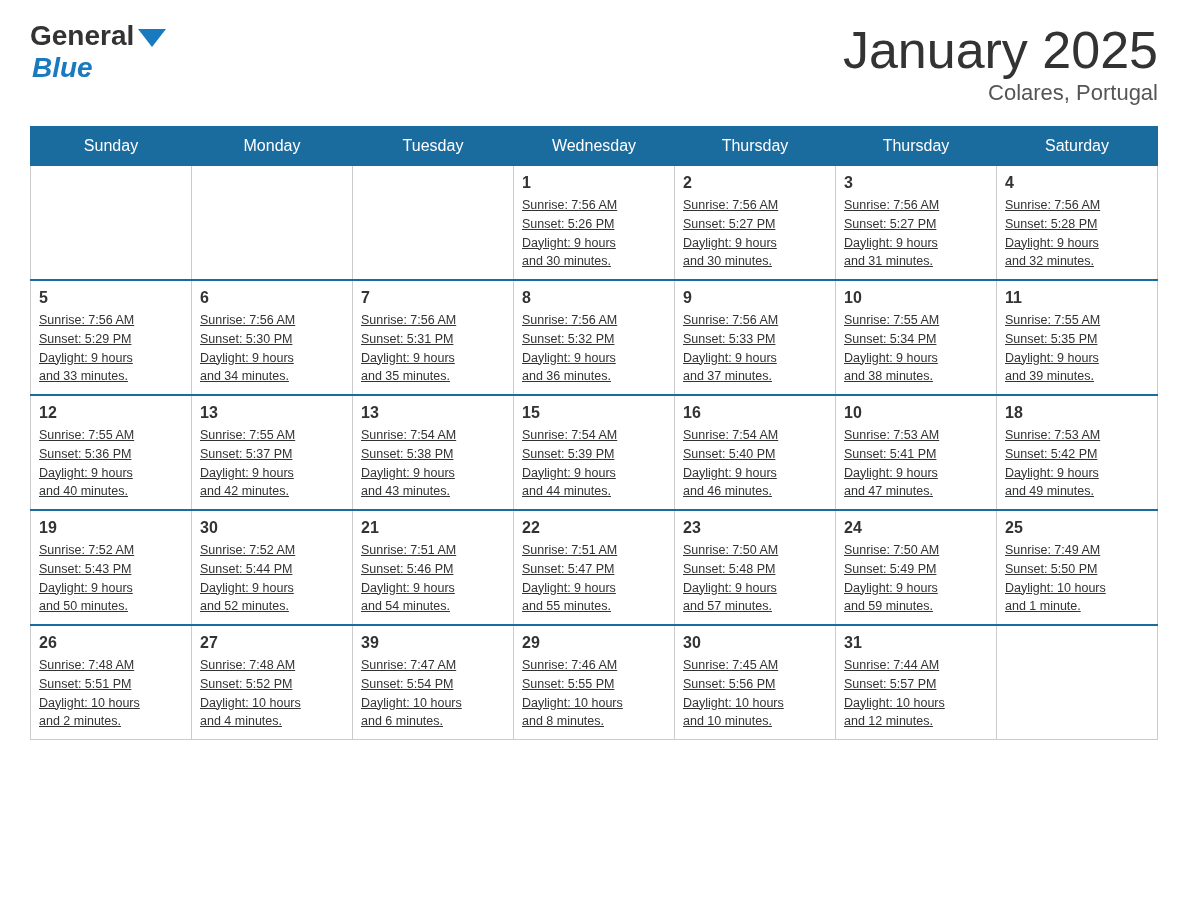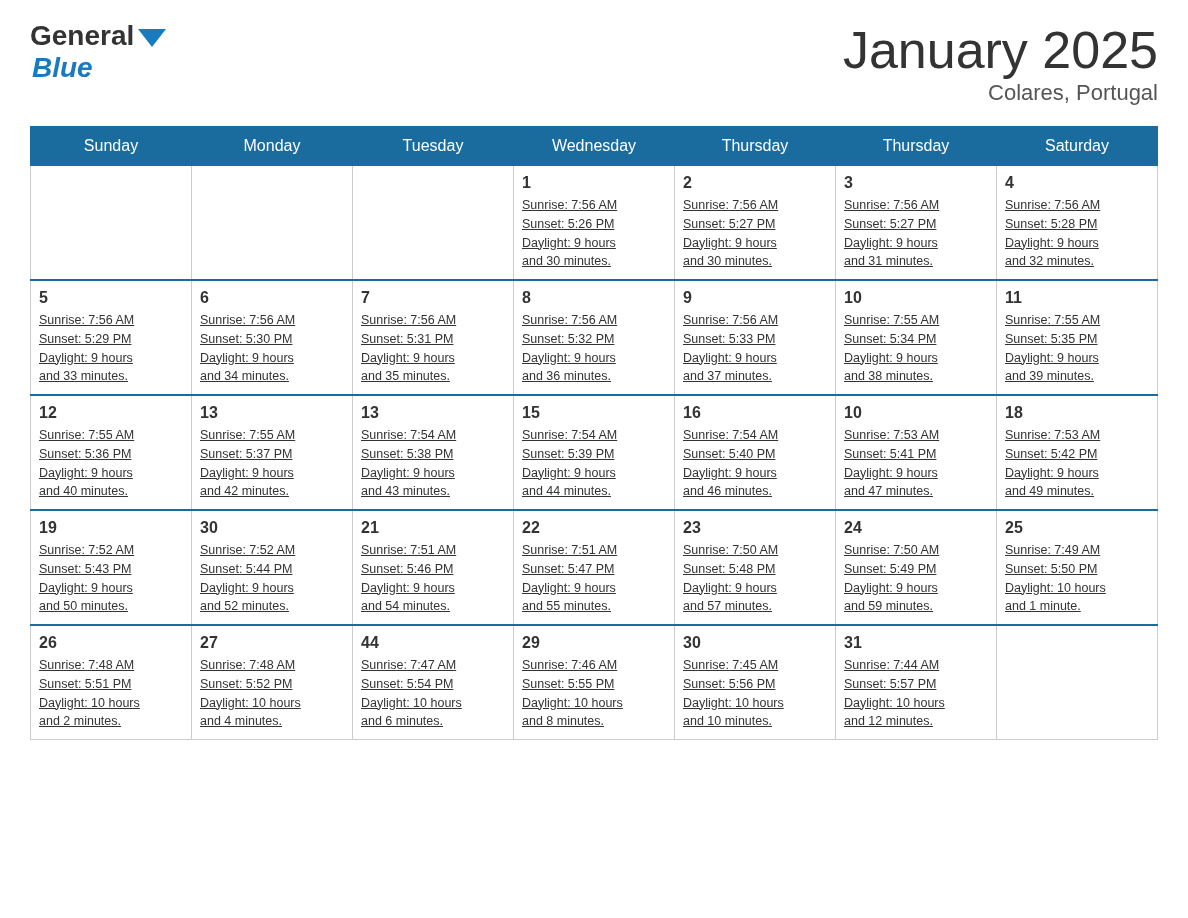--- a/index.html
+++ b/index.html
@@ -241,21 +241,21 @@
       <tr class="row-divider">
         <td>
           <div class="day-number">26</div>
           <div class="day-info">Sunrise: 7:48 AM<br>Sunset: 5:51 PM<br>Daylight: 10 hours<br>and 2 minutes.</div>
         </td>
         <td>
           <div class="day-number">27</div>
           <div class="day-info">Sunrise: 7:48 AM<br>Sunset: 5:52 PM<br>Daylight: 10 hours<br>and 4 minutes.</div>
         </td>
         <td>
-          <div class="day-number">44</div>
+          <div class="day-number">39</div>
           <div class="day-info">Sunrise: 7:47 AM<br>Sunset: 5:54 PM<br>Daylight: 10 hours<br>and 6 minutes.</div>
         </td>
         <td>
           <div class="day-number">29</div>
           <div class="day-info">Sunrise: 7:46 AM<br>Sunset: 5:55 PM<br>Daylight: 10 hours<br>and 8 minutes.</div>
         </td>
         <td>
           <div class="day-number">30</div>
           <div class="day-info">Sunrise: 7:45 AM<br>Sunset: 5:56 PM<br>Daylight: 10 hours<br>and 10 minutes.</div>
         </td>

